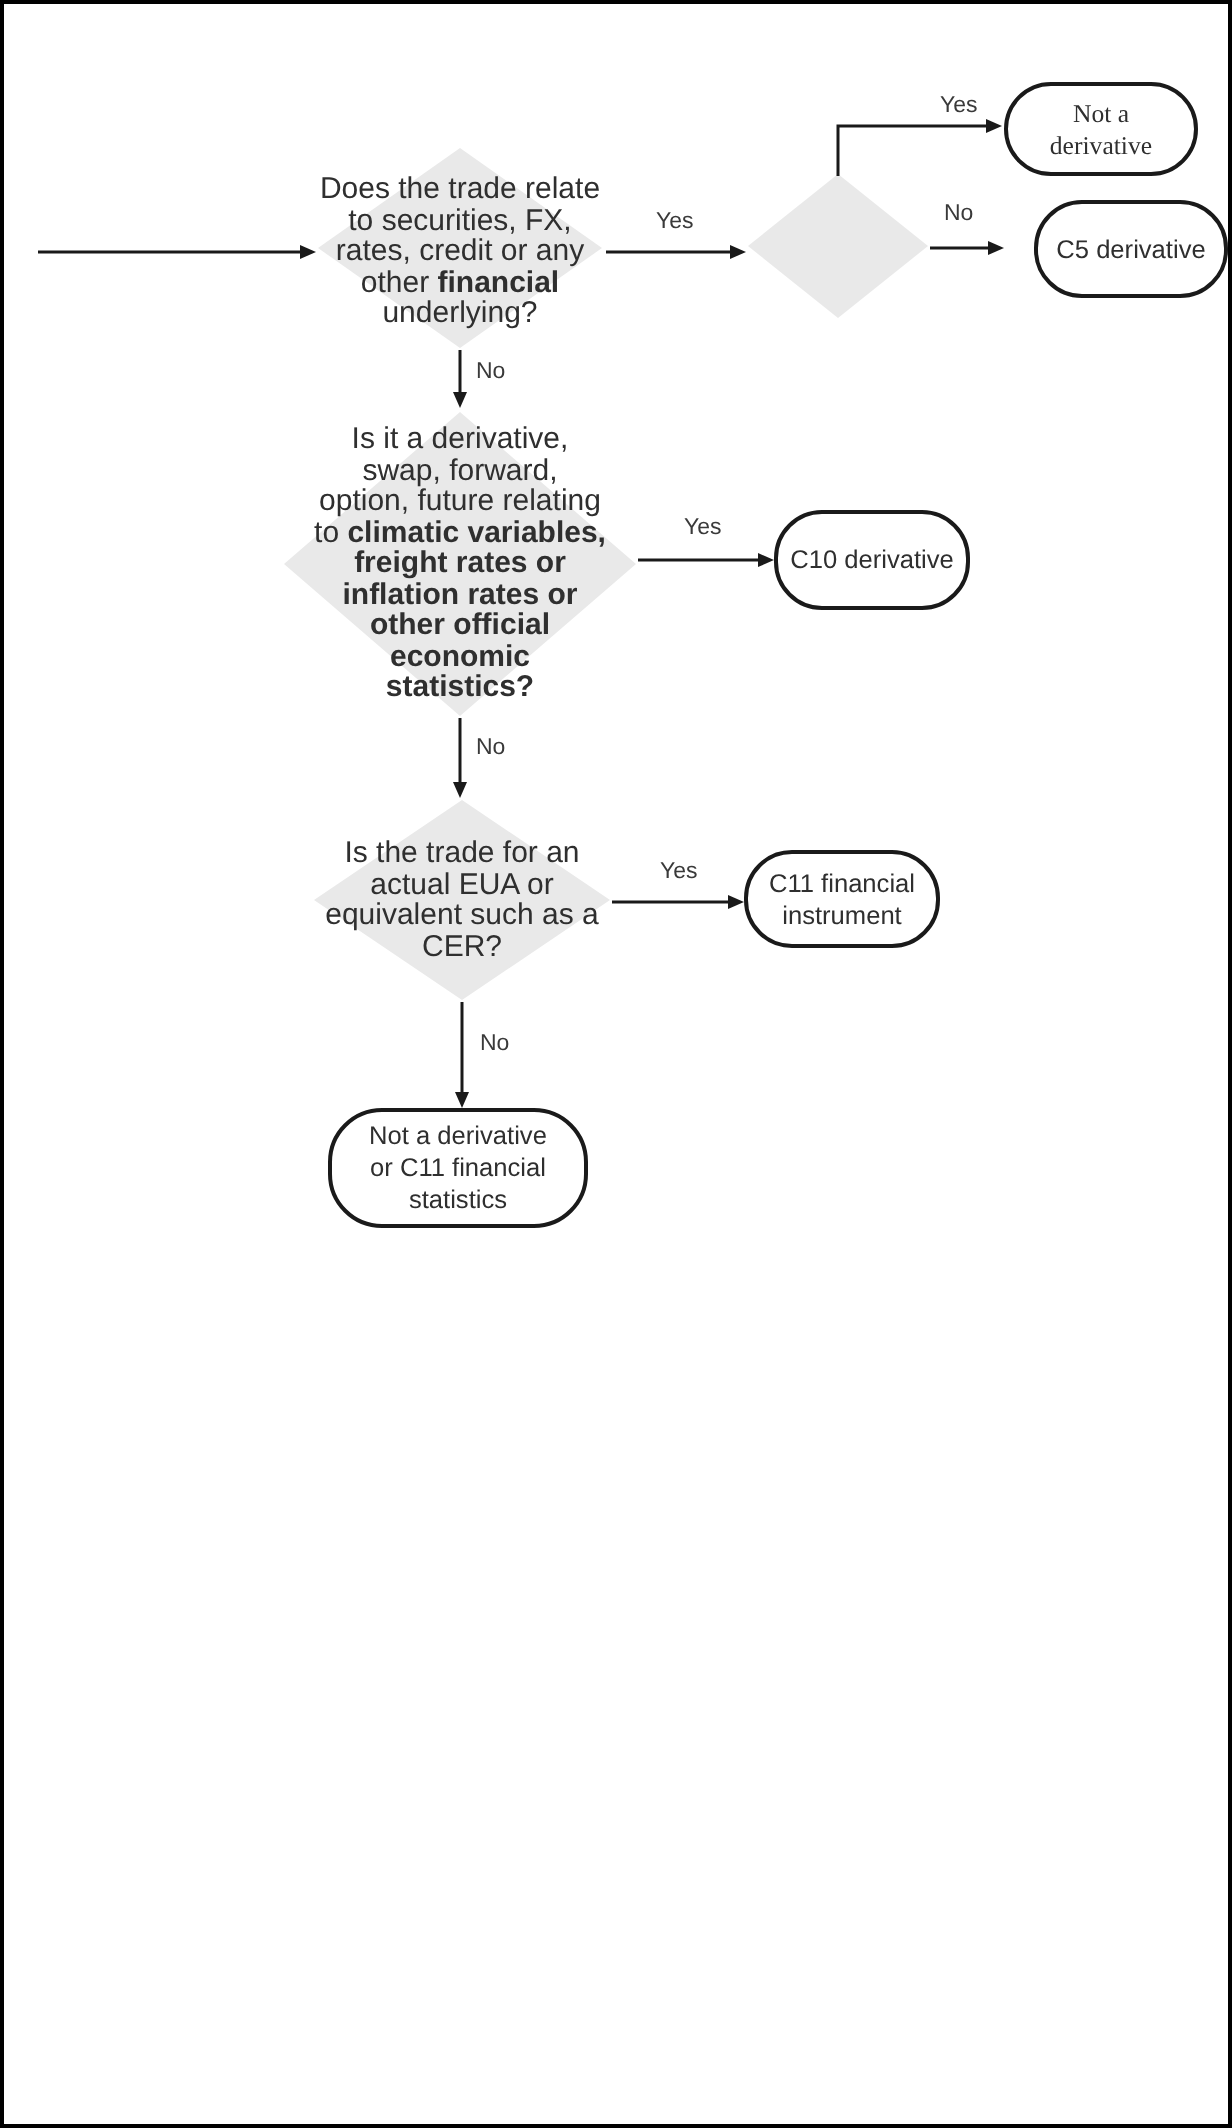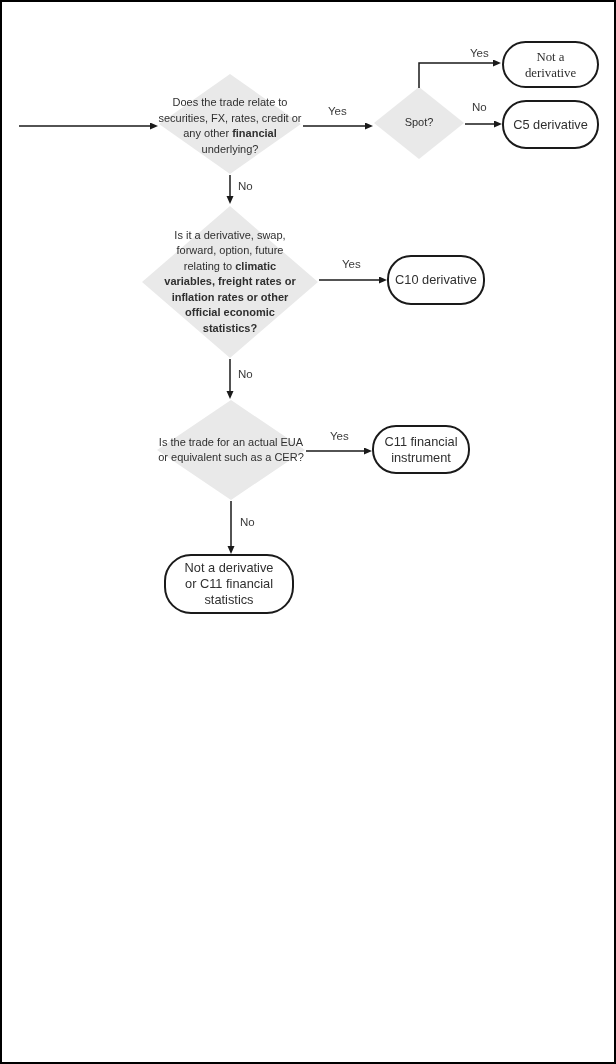--- a/index.html
+++ b/index.html
@@ -33,21 +33,21 @@
   .diamond { fill: var(--diamond-fill); }
   .connector { stroke: var(--line); stroke-width: 1.5; fill: none; }
   .arrowhead { fill: var(--line); }
   .node-text {
     position: absolute;
     display: flex;
     align-items: center;
     justify-content: center;
     text-align: center;
     color: var(--text);
-    font-size: 11px;
+    font-size: 15px;
     line-height: 15.5px;
   }
   .node-text .wrapbox { display: inline-block; }
   .terminal {
     position: absolute;
     display: flex;
     align-items: center;
     justify-content: center;
     text-align: center;
     background: var(--terminal-fill);
@@ -93,39 +93,36 @@
     <path class="connector" d="M304,449 H364" marker-end="url(#arrow)"></path>
     <path class="connector" d="M229,499 V546" marker-end="url(#arrow)"></path>
   </svg>
 
   <div class="node-text" style="left:148px; top:74px; width:160px; height:100px;">
     <span class="wrapbox" style="width:150px;">
       <span>Does the trade relate to securities, FX, rates, credit or any other </span><b>financial</b><span> underlying?</span>
     </span>
   </div>
 
-  <div class="node-text" style="left:372px; top:85px; width:90px; height:72px;">
-    <span class="wrapbox">Spot?</span>
-  </div>
 
   <div class="node-text" style="left:146px; top:206px; width:164px; height:148px;">
     <span class="wrapbox" style="width:146px;">
       <span>Is it a derivative, swap, forward, option, future relating to </span><b>climatic variables, freight rates or inflation rates or other official economic statistics?</b>
     </span>
   </div>
 
   <div class="node-text" style="left:149px; top:400px; width:160px; height:96px;">
     <span class="wrapbox" style="width:150px;">Is the trade for an actual EUA or equivalent such as a CER?</span>
   </div>
 
   <div class="terminal" style="left:500px; top:39px; width:97px; height:47px;">
     <span class="wrapbox" style="width:70px;font-family:Liberation Serif, serif;">Not a derivative</span>
   </div>
 
-  <div class="terminal" style="left:500px; top:98px; width:97px; height:49px;">
+  <div class="terminal" style="left:515px; top:98px; width:97px; height:49px;">
     <span class="wrapbox" style="width:90px;">C5 derivative</span>
   </div>
 
   <div class="terminal" style="left:385px; top:253px; width:98px; height:50px;">
     <span class="wrapbox" style="width:92px;">C10 derivative</span>
   </div>
 
   <div class="terminal" style="left:370px; top:423px; width:98px; height:49px;">
     <span class="wrapbox" style="width:84px;">C11 financial instrument</span>
   </div>

